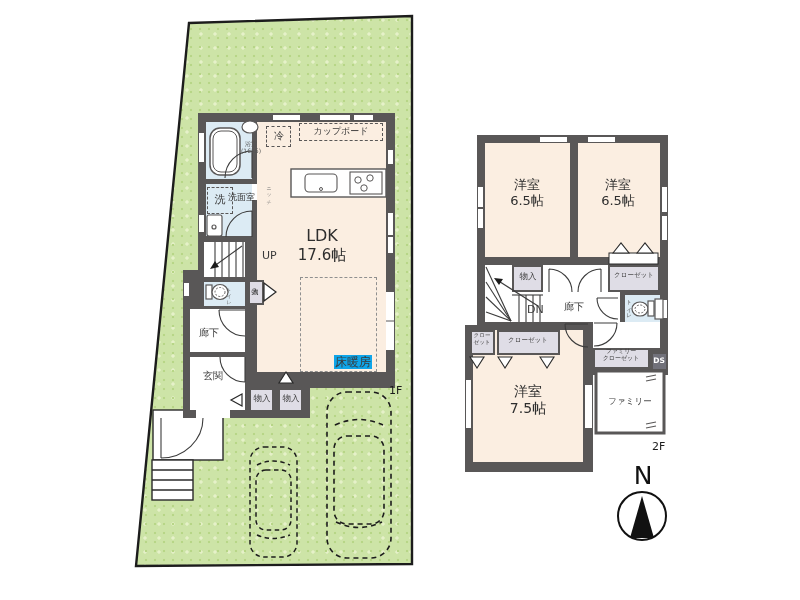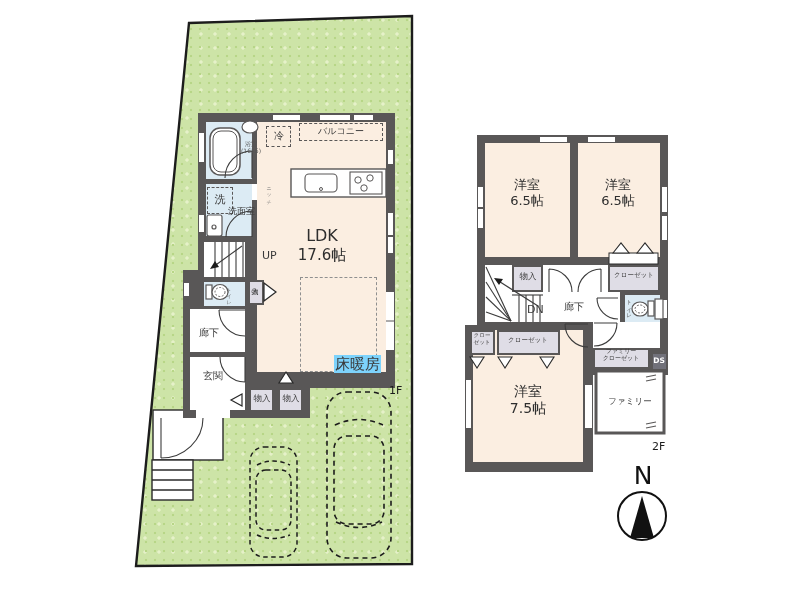--- a/index.html
+++ b/index.html
@@ -218,28 +218,28 @@
           <line x1="646" y1="381" x2="656" y2="379"></line>
         <line x1="646" y1="424" x2="656" y2="422"></line>
           <line x1="646" y1="428" x2="656" y2="426"></line>
       </g>
     </g>
   </svg>
 
   <div class="lbl c" style="left:251px;top:140px;font-size:6px;color:#555">
     <span>浴室</span><br><span>(1616)</span></div>
   <div class="lbl c" style="left:220px;top:193px;font-size:11px">洗</div>
-  <div class="lbl" style="left:228px;top:206px;font-size:9px">洗面室</div>
+  <div class="lbl" style="left:228px;top:192px;font-size:9px">洗面室</div>
   <div class="lbl v" style="left:266px;top:184px;font-size:5px;color:#777">ニッチ</div>
   <div class="lbl c" style="left:279px;top:130px;font-size:10px">冷</div>
-  <div class="lbl c" style="left:341px;top:126px;font-size:9px">バルコニー</div>
+  <div class="lbl c" style="left:341px;top:126px;font-size:9px">カップボード</div>
   <div class="lbl c" style="left:322px;top:226px;font-size:16px;color:#2e2e2e">
     <span>LDK</span><br><span style="font-size:15px">17.6帖</span></div>
   <div class="lbl" style="left:262px;top:249px;font-size:11px">UP</div>
-  <div class="lbl" style="left:334px;top:355px;font-size:15px;background:#7dd3fc;padding:0 1px">床暖房</div>
+  <div class="lbl" style="left:334px;top:355px;font-size:12px;background:#0ea5e9;padding:0 1px">床暖房</div>
   <div class="lbl v" style="left:226px;top:284px;font-size:5px;color:#666">トイレ</div>
   <div class="lbl v" style="left:250px;top:282px;font-size:7px">物入</div>
   <div class="lbl" style="left:199px;top:327px;font-size:10px">廊下</div>
   <div class="lbl" style="left:203px;top:370px;font-size:10px">玄関</div>
   <div class="lbl c" style="left:262px;top:393px;font-size:8.5px">物入</div>
   <div class="lbl c" style="left:291px;top:393px;font-size:8.5px">物入</div>
   <div class="lbl" style="left:389px;top:384px;font-size:11px;color:#1c1c1c">1F</div>
 
   <div class="lbl c" style="left:527px;top:177px;font-size:13px;color:#2e2e2e">
     <span>洋室</span><br><span>6.5帖</span></div>

